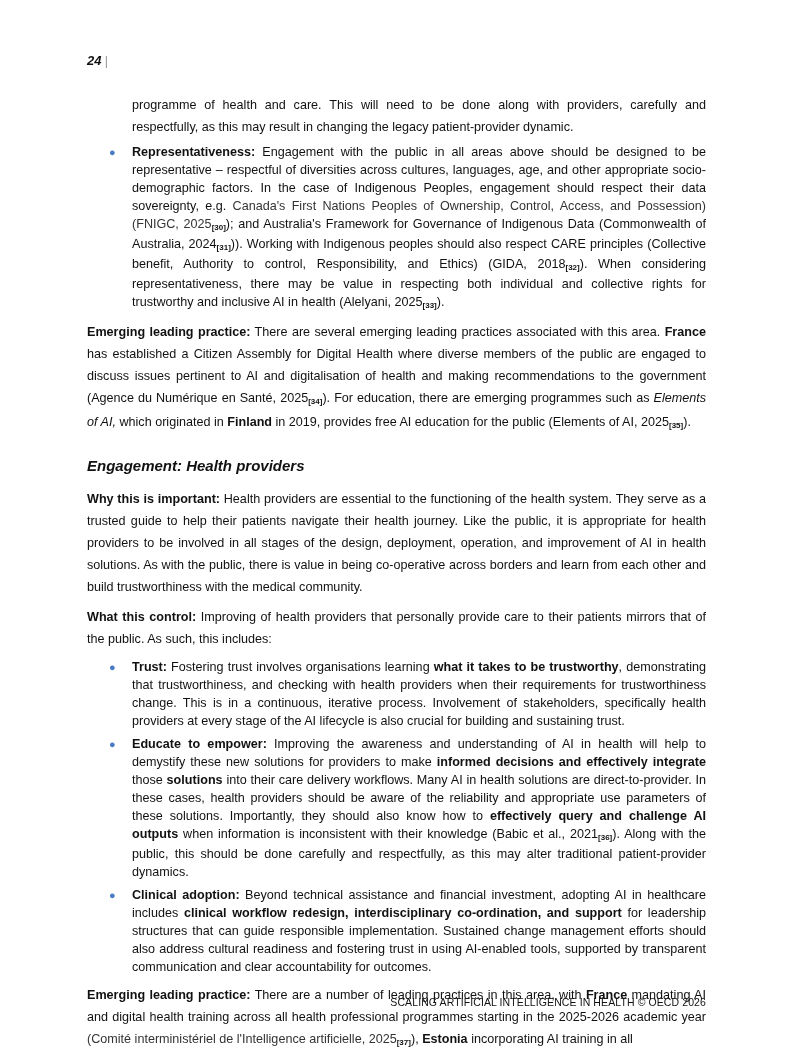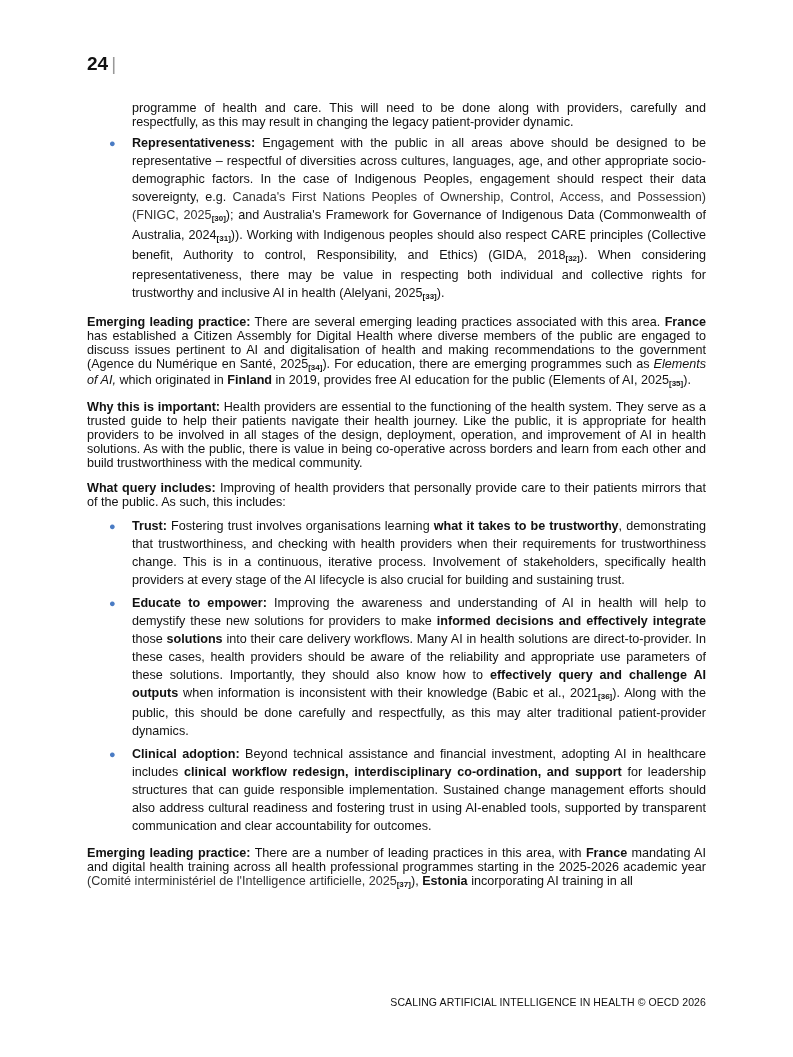--- a/index.html
+++ b/index.html
@@ -1,24 +1,24 @@
 <!DOCTYPE html>
 <html><head>
   <meta charset="utf-8">
   <style>
     html, body { margin: 0; padding: 0; background: #ffffff; }
     body {
       width: 793px; height: 1057px; position: relative; overflow: hidden;
       font-family: "Liberation Sans", sans-serif; color: #111111;
     }
-    .page-header { position: absolute; left: 87px; top: 53px; font-size: 19px; }
+    .page-header { position: absolute; left: 87px; top: 53px; font-size: 13px; font-style: italic; }
     .page-num { font-weight: bold; }
     .page-sep { color: #999999; font-weight: normal; margin-left: 3px; }
     .content { position: absolute; left: 87px; top: 90px; width: 619px; }
-    p { margin: 11px 0 8px 0; font-size: 12.6px; line-height: 14px; text-align: justify; }
+    p { margin: 4px 0 8px 0; font-size: 12.6px; line-height: 22px; text-align: justify; }
     .bullets { list-style: none; margin: 0 0 8px 0; padding: 0; }
     .bullets li { position: relative; padding-left: 45px; font-size: 12.6px; line-height: 18px; text-align: justify; margin-bottom: 5px; }
     .bullet-dot { position: absolute; left: 22px; top: 0; color: #4a7cc4; font-size: 11px; }
     .continuation { padding-left: 45px; margin-bottom: 5px; }
     h3 { font-size: 15px; font-style: italic; font-weight: bold; margin: 22px 0 14px 0; }
     sub.ref { font-size: 8px; vertical-align: baseline; position: relative; top: 2px; font-weight: bold; }
     .link { color: #333333; }
     .footer { position: absolute; right: 87px; top: 996px; font-size: 10.5px; letter-spacing: 0.1px; margin-left: 16px; }
   </style>
 </head>
@@ -36,27 +36,28 @@
     <li>
       <span class="bullet-dot">●</span>
       <b>Representativeness:</b><span> Engagement with the public in all areas above should be designed to be representative – respectful of diversities across cultures, languages, age, and other appropriate socio-demographic factors. In the case of Indigenous Peoples, engagement should respect their data sovereignty, e.g. </span><span class="link">Canada's First Nations Peoples of Ownership, Control, Access, and Possession) (FNIGC, 2025</span><sub class="ref">[30]</sub><span>); and Australia's Framework for Governance of Indigenous Data (Commonwealth of Australia, 2024</span><sub class="ref">[31]</sub><span>)). Working with Indigenous peoples should also respect CARE principles (Collective benefit, Authority to control, Responsibility, and Ethics) (GIDA, 2018</span><sub class="ref">[32]</sub><span>). When considering representativeness, there may be value in respecting both individual and collective rights for trustworthy and inclusive AI in health (Alelyani, 2025</span><sub class="ref">[33]</sub><span>).</span>
     </li>
   </ul>
 
   <p>
     <b>Emerging leading practice:</b><span> There are several emerging leading practices associated with this area. </span><b>France</b><span> has established a Citizen Assembly for Digital Health where diverse members of the public are engaged to discuss issues pertinent to AI and digitalisation of health and making recommendations to the government (Agence du Numérique en Santé, 2025</span><sub class="ref">[34]</sub><span>). For education, there are emerging programmes such as </span><i>Elements of AI,</i><span> which originated in </span><b>Finland</b><span> in 2019, provides free AI education for the public (Elements of AI, 2025</span><sub class="ref">[35]</sub><span>).</span>
   </p>
 
+  <h3>Engagement: Health providers</h3>
 
   <p>
     <b>Why this is important:</b><span> Health providers are essential to the functioning of the health system. They serve as a trusted guide to help their patients navigate their health journey. Like the public, it is appropriate for health providers to be involved in all stages of the design, deployment, operation, and improvement of AI in health solutions. As with the public, there is value in being co-operative across borders and learn from each other and build trustworthiness with the medical community.</span>
   </p>
 
   <p>
-    <b>What query includes:</b><span> Improving of health providers that personally provide care to their patients mirrors that of the public. As such, this includes:</span>
+    <b>What this control:</b><span> Improving of health providers that personally provide care to their patients mirrors that of the public. As such, this includes:</span>
   </p>
 
   <ul class="bullets">
     <li>
       <span class="bullet-dot">●</span>
       <b>Trust:</b><span> Fostering trust involves organisations learning </span><b>what it takes to be trustworthy</b><span>, demonstrating that trustworthiness, and checking with health providers when their requirements for trustworthiness change. This is in a continuous, iterative process. Involvement of stakeholders, specifically health providers at every stage of the AI lifecycle is also crucial for building and sustaining trust.</span>
     </li>
     <li>
       <span class="bullet-dot">●</span>
       <b>Educate to empower:</b><span> Improving the awareness and understanding of AI in health will help to demystify these new solutions for providers to make </span><b>informed decisions and effectively integrate</b><span> those </span><b>solutions</b><span> into their care delivery workflows. Many AI in health solutions are direct-to-provider. In these cases, health providers should be aware of the reliability and appropriate use parameters of these solutions. Importantly, they should also know how to </span><b>effectively query and challenge AI outputs</b><span> when information is inconsistent with their knowledge (Babic et al., 2021</span><sub class="ref">[36]</sub><span>). Along with the public, this should be done carefully and respectfully, as this may alter traditional patient-provider dynamics.</span>

